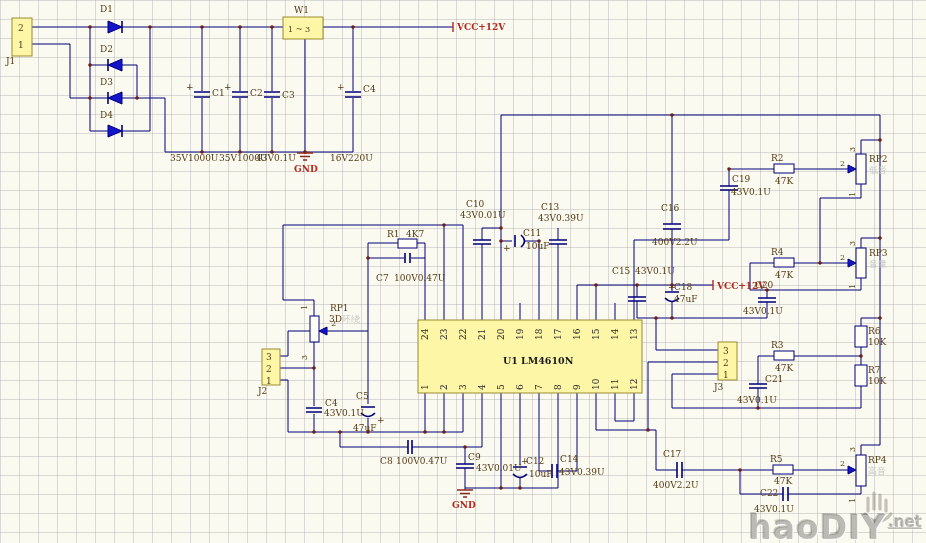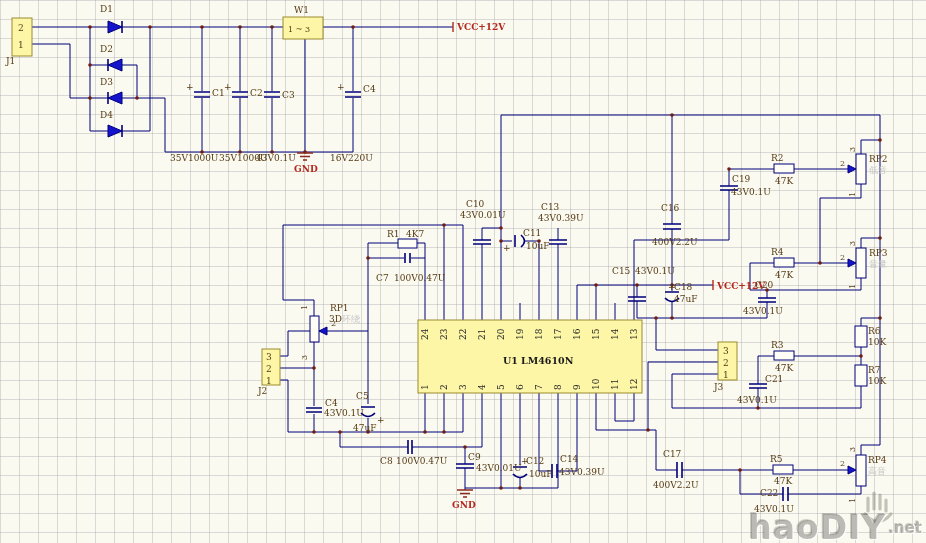--- a/index.html
+++ b/index.html
@@ -27,21 +27,21 @@
   .blue{fill:#1414cc;stroke:#00007b;stroke-width:1;}
   .dot{fill:#6f1d12;}
   .watermark{
     position:absolute;right:4px;bottom:0px;z-index:5;pointer-events:none;
     font-family:"DejaVu Sans", sans-serif;font-weight:bold;
     color:rgba(122,117,106,.48);
     text-shadow:1px 1px 0 rgba(255,255,255,.9),-1px -1px 0 rgba(85,85,85,.28);
     display:flex;align-items:flex-end;line-height:.95;margin-left:29px;
   }
   .wm-brand{font-size:33px;letter-spacing:1px;}
-  .wm-suffix{font-size:15px;margin-left:2px;padding-bottom:8px;}
+  .wm-suffix{font-size:15px;margin-left:2px;padding-bottom:14px;text-decoration:underline;}
   .wm-hand{position:absolute;right:30px;bottom:14px;opacity:.7;}
 </style>
 </head>
 <body>
 
 <div class="canvas">
 <svg class="sch" width="926" height="543" viewBox="0 0 926 543">
 
   <g>
     <path class="wire" d="M32 27 H108 M122 27 H283 M323 27 H453

